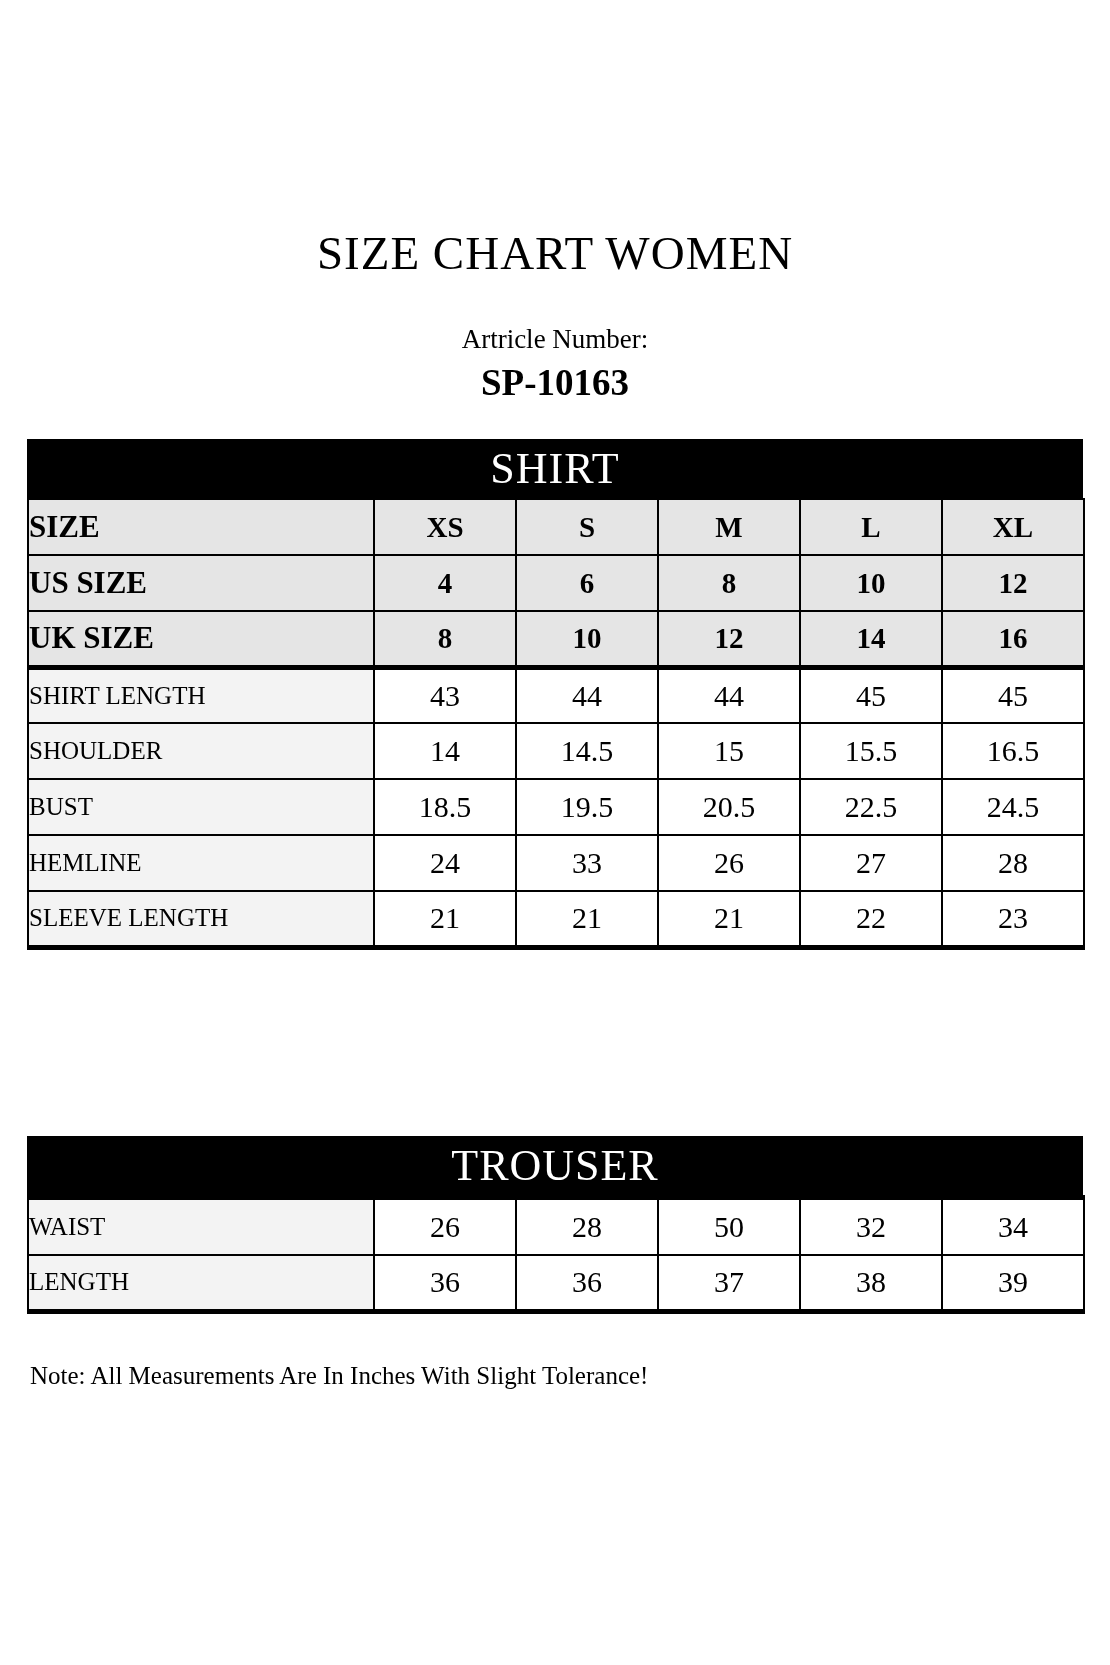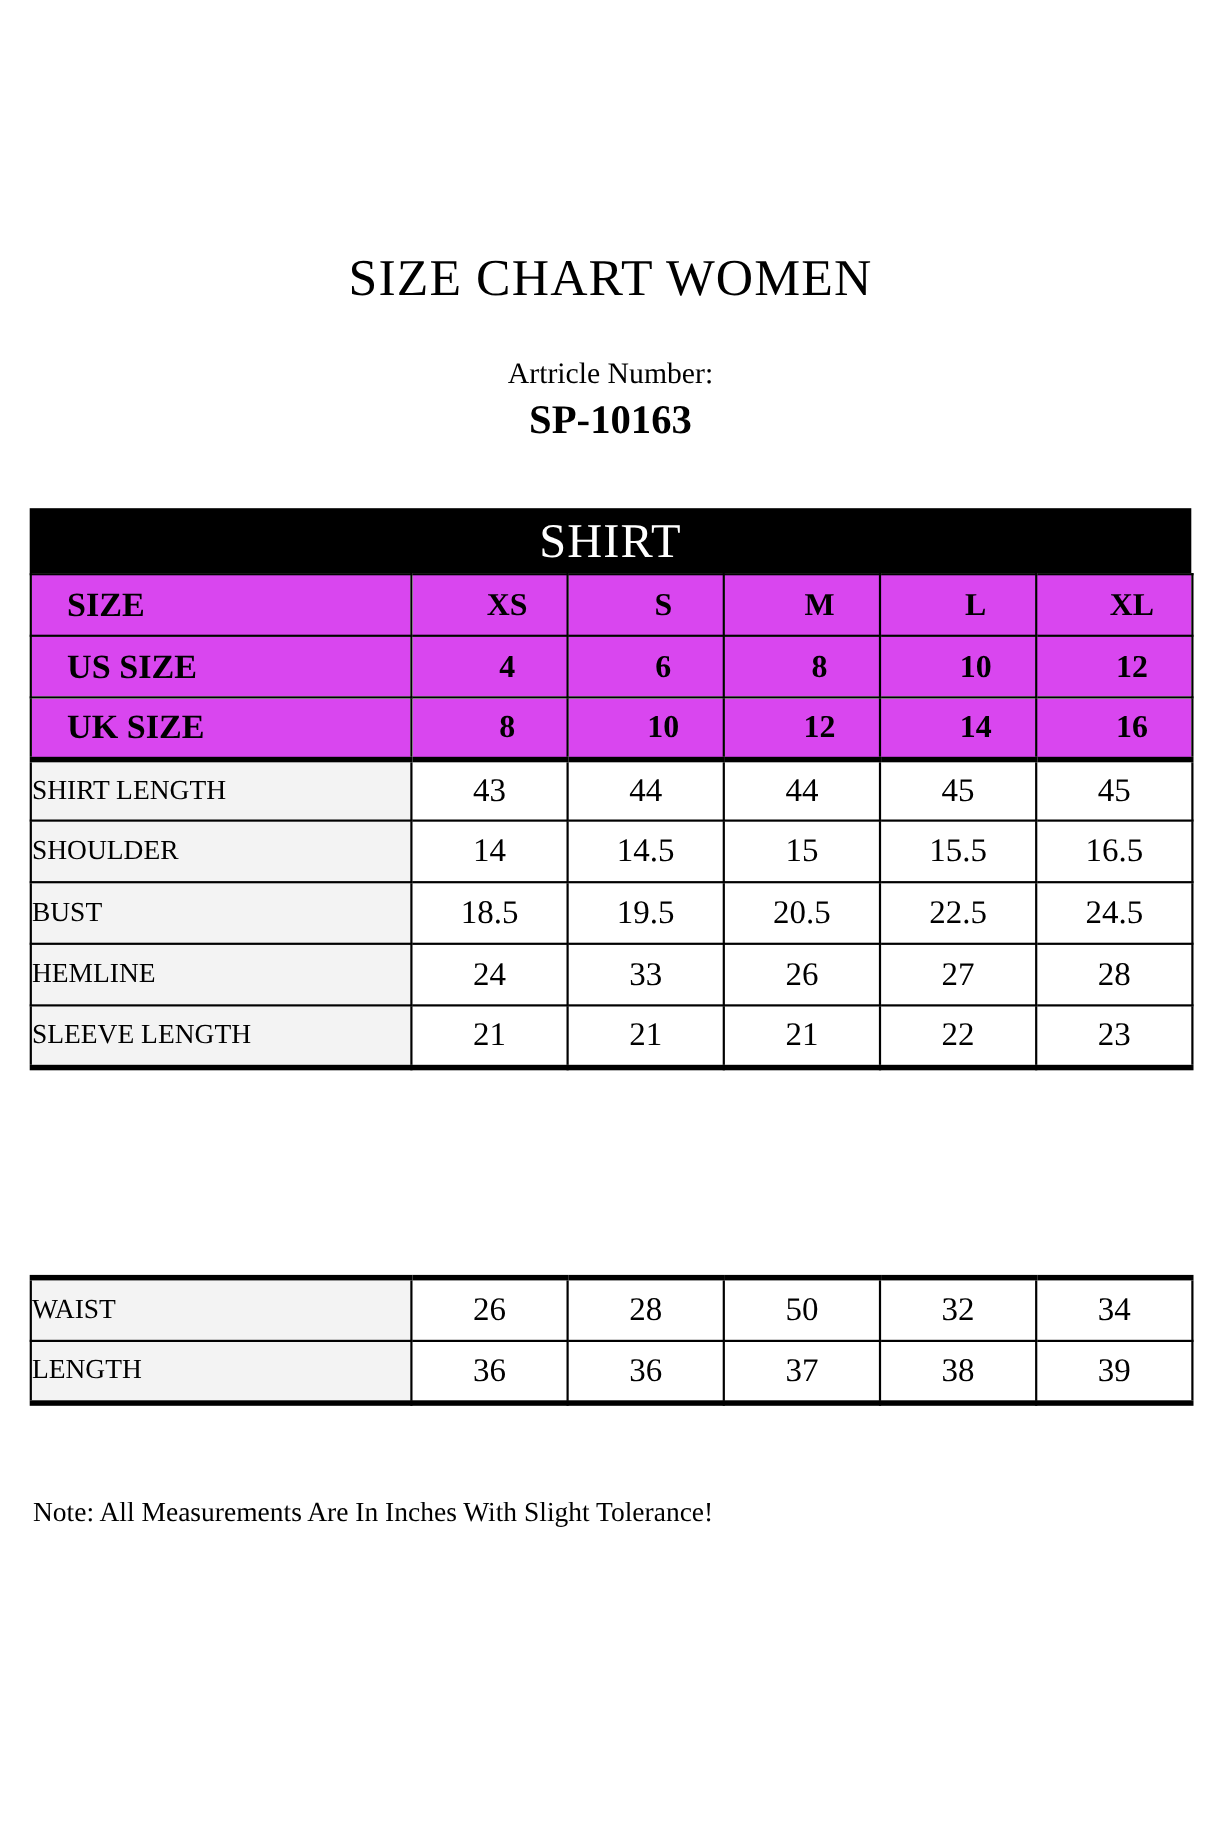--- a/index.html
+++ b/index.html
@@ -25,21 +25,21 @@
     text-align: center;
     font-size: 27px; line-height: 1.1;
   }
   .article-number {
     top: 363px; left: 0; width: 1110px;
     text-align: center;
     font-size: 37px; line-height: 1.1;
     font-weight: bold;
   }
 
-  .chart-wrap { left: 27px; width: 1056px; margin-top: 23px; }
+  .chart-wrap { left: 27px; width: 1056px; }
   .shirt-wrap   { top: 439px; }
   .trouser-wrap { top: 1136px; }
 
   .table-bar {
     height: 59px;
     background: #000000;
     color: #ffffff;
     display: flex; align-items: center; justify-content: center;
     font-size: 44px;
     letter-spacing: 1px;
@@ -64,21 +64,21 @@
   table.sizes tr { height: 56px; }
   .trouser-wrap table.sizes tr { height: 57px; }
 
   
   td.lbl {
     background: #f3f3f3;
     text-align: left;
     padding-left: 5px;
   }
   
-  tr.size-row td { background: #d946ef; font-weight: bold; padding-left: 32px; }
+  tr.size-row td { background: #e5e5e5; font-weight: bold; }
   tr.size-row td.lbl { font-size: 31px; }
   tr.size-row td.val { font-size: 29px; text-align: center; }
   
   tr.size-row td.lbl.plain { font-weight: normal; font-size: 27px; }
 
   
   tr.meas-row td.val { background: #ffffff; font-size: 30px; text-align: center; }
   tr.meas-row td.lbl { font-weight: normal; font-size: 25px; }
 
   
@@ -173,20 +173,23 @@
         <td class="val">21</td>
         <td class="val">21</td>
         <td class="val">22</td>
         <td class="val">23</td>
       </tr>
     </tbody>
   </table>
 </div>
 
 <div class="abs chart-wrap trouser-wrap">
+  <div class="table-bar">
+    <span>TROUSER</span>
+  </div>
   <table class="sizes">
     <colgroup>
         <col class="c-label">
         <col class="c-val">
         <col class="c-val">
         <col class="c-val">
         <col class="c-val">
         <col class="c-val">
       </colgroup>
     <tbody>

